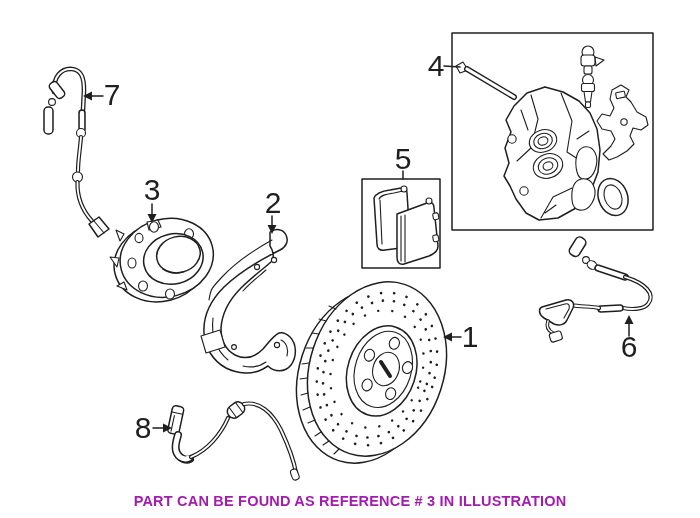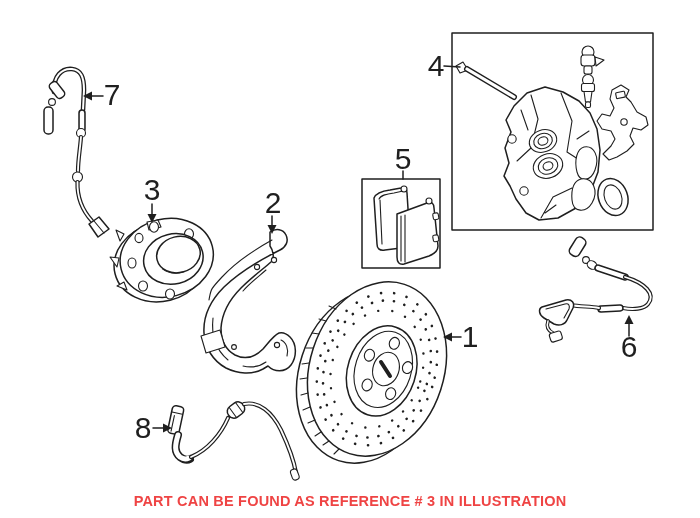--- a/index.html
+++ b/index.html
@@ -267,14 +267,14 @@
 
   <div class="callout" style="left:470px;top:337px">1</div>
   <div class="callout" style="left:273px;top:203px">2</div>
   <div class="callout" style="left:152px;top:190px">3</div>
   <div class="callout" style="left:436px;top:66px">4</div>
   <div class="callout" style="left:403px;top:159px">5</div>
   <div class="callout" style="left:629px;top:347px">6</div>
   <div class="callout" style="left:112px;top:95px">7</div>
   <div class="callout" style="left:143px;top:428px">8</div>
 
-  <div class="caption" style="color: #ef4444;">PART CAN BE FOUND AS REFERENCE # 3 IN ILLUSTRATION</div>
+  <div class="caption" style="color: #a21caf;">PART CAN BE FOUND AS REFERENCE # 3 IN ILLUSTRATION</div>
 </div>
 
 </body></html>

